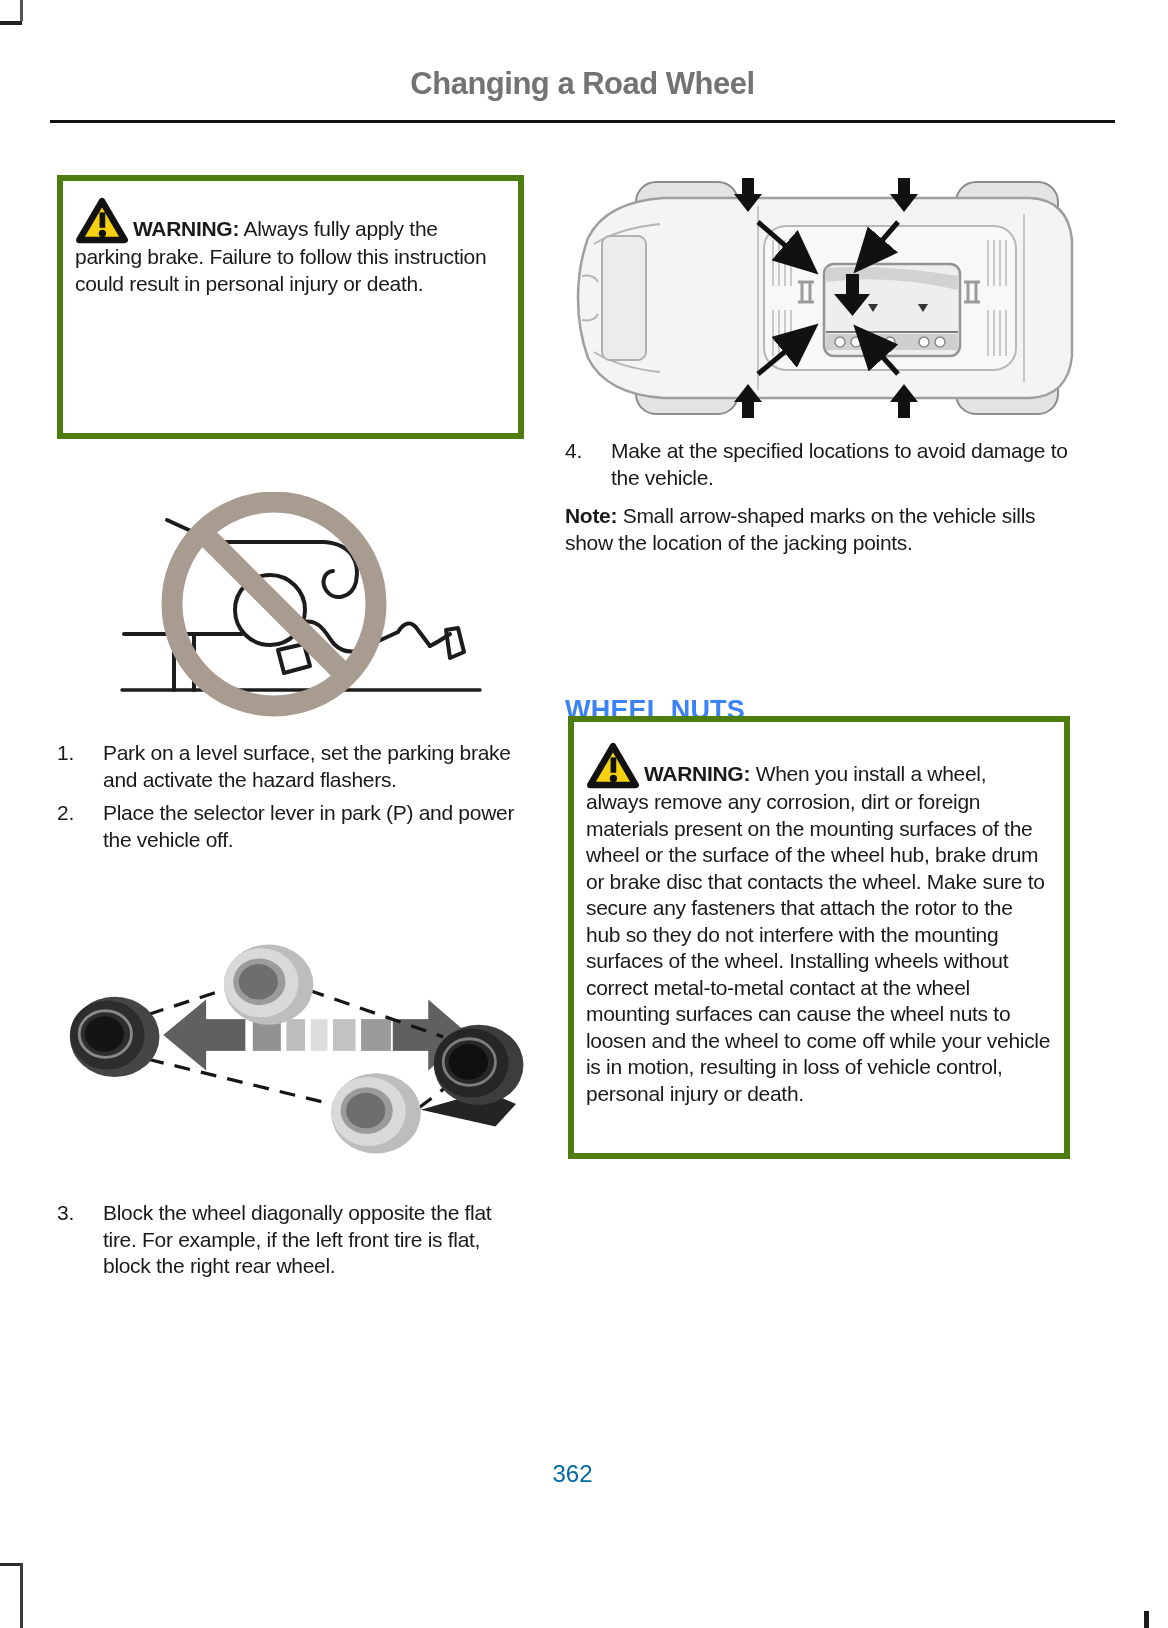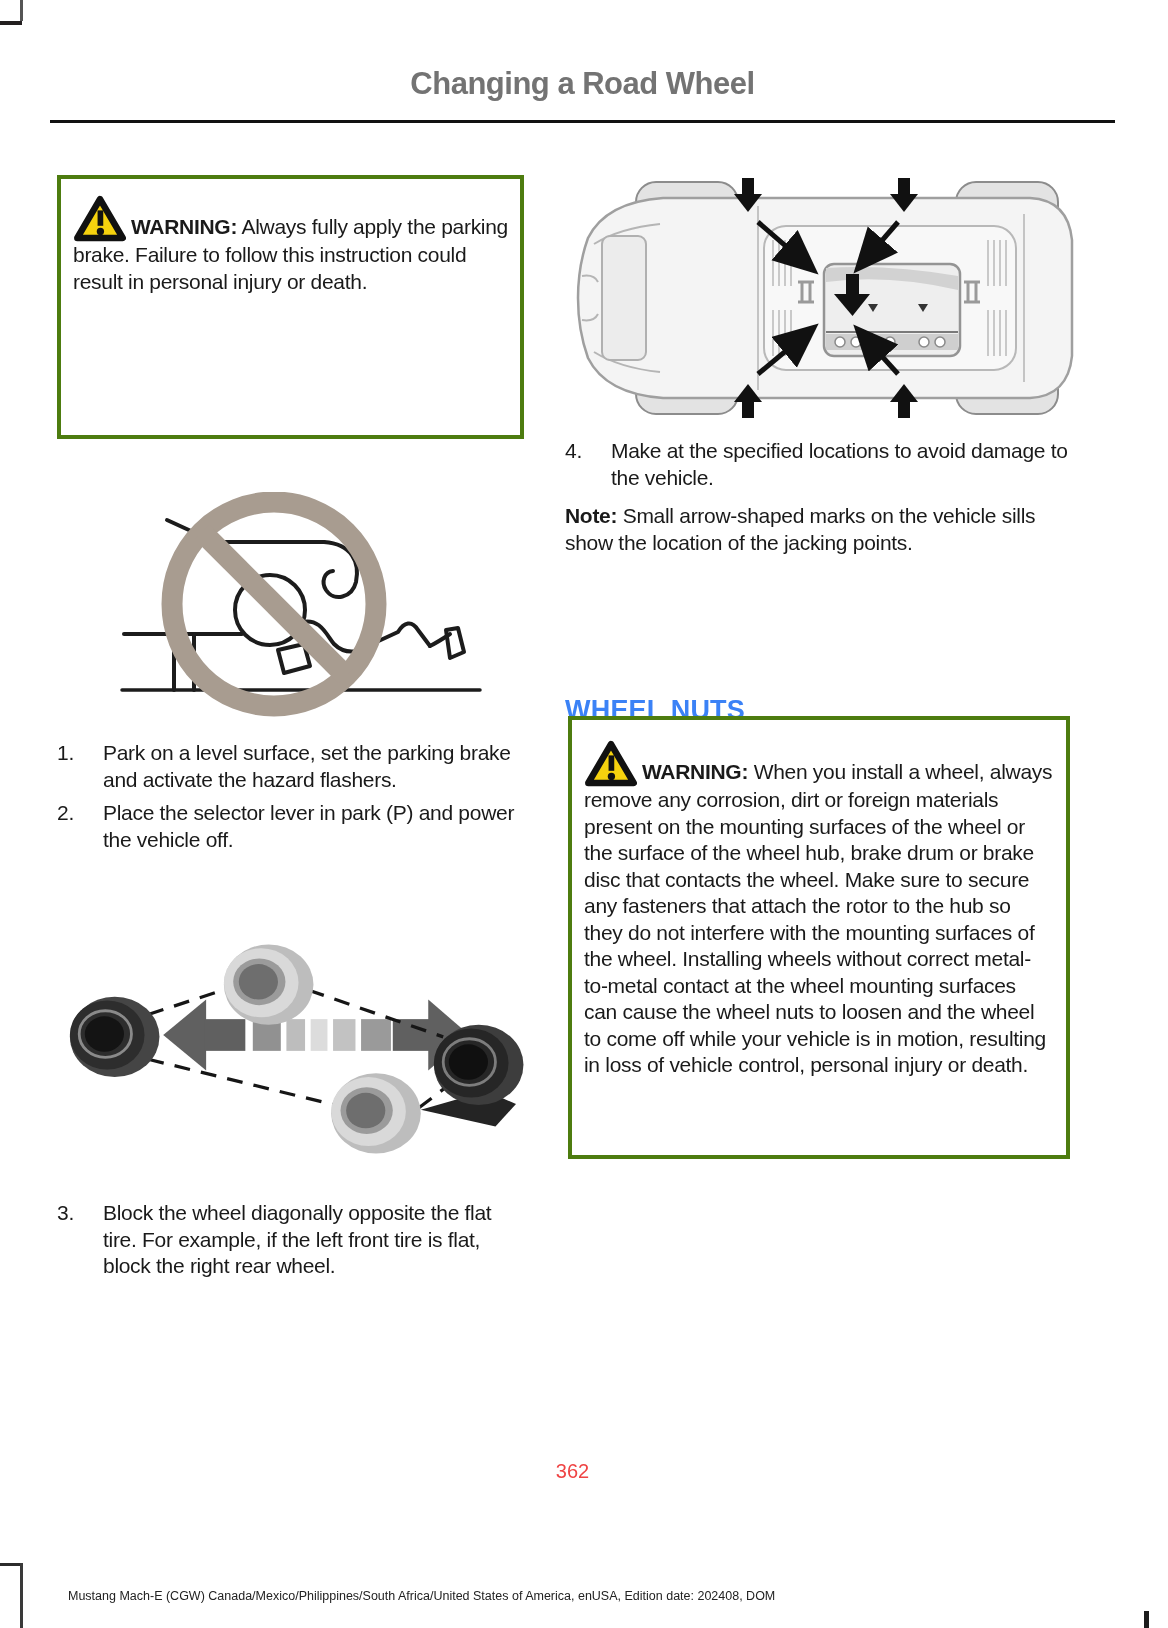--- a/index.html
+++ b/index.html
@@ -28,21 +28,21 @@
   }
   .title-rule {
     position: absolute; top: 120px; left: 50px; width: 1065px;
     height: 3px; background: #111;
   }
 
   .body-text { font-size: 21px; line-height: 26.5px; letter-spacing: -0.3px; }
 
   
   .warning-box {
-    position: absolute; border: 4px solid #4d7c0f; background: #fff;
+    position: absolute; border: 6px solid #4d7c0f; background: #fff;
     padding: 4px 12px 12px 12px;
   }
   .warning-box .warning { margin-top: 12px; }
   .warn-tri { width: 54px; height: 47px; vertical-align: -8px; margin-right: 4px; }
   .warn-label { font-weight: bold; }
 
   
   .step { position: absolute; display: flex; }
   .step .num { width: 46px; flex: 0 0 46px; }
   .step .txt { flex: 1; }
@@ -54,21 +54,21 @@
 
   .section-heading {
     position: absolute; font-size: 27px; font-weight: bold;
     letter-spacing: 0.2px; color: #3b82f6;
   }
 
   .illus { position: absolute; }
 
   .page-number {
     position: absolute; top: 1460px; left: 0; width: 1145px;
-    text-align: center; font-size: 20px; color: #ef4444;
+    text-align: center; font-size: 24px; color: #0369a1;
   }
   .footer {
     position: absolute; top: 1589px; left: 68px; width: 1000px;
     font-size: 12.5px; color: #222; letter-spacing: 0;
   }
 </style>
 </head>
 <body>
 
 <div class="page">
@@ -268,15 +268,14 @@
       <svg class="warn-tri" viewBox="0 0 64 58">
         <path d="M32 5 L60 53 L4 53 Z" fill="#f6d20e" stroke="#111" stroke-width="8" stroke-linejoin="round"></path>
         <rect x="29" y="19" width="7" height="19" fill="#111"></rect>
         <circle cx="32.5" cy="45" r="4.5" fill="#111"></circle>
       </svg><span class="warn-label">WARNING:</span>
       <span>When you install a wheel, always remove any corrosion, dirt or foreign materials present on the mounting surfaces of the wheel or the surface of the wheel hub, brake drum or brake disc that contacts the wheel. Make sure to secure any fasteners that attach the rotor to the hub so they do not interfere with the mounting surfaces of the wheel. Installing wheels without correct metal-to-metal contact at the wheel mounting surfaces can cause the wheel nuts to loosen and the wheel to come off while your vehicle is in motion, resulting in loss of vehicle control, personal injury or death.</span>
     </p>
   </div>
 
   <div class="page-number">362</div>
-  <div class="footer">Mustang Mach-E (CGW) Canada/Mexico/Philippines/South Africa/United States of America, enUSA, Edition date: 202408, DOM</div>
 
 </div>
 
 </body></html>

